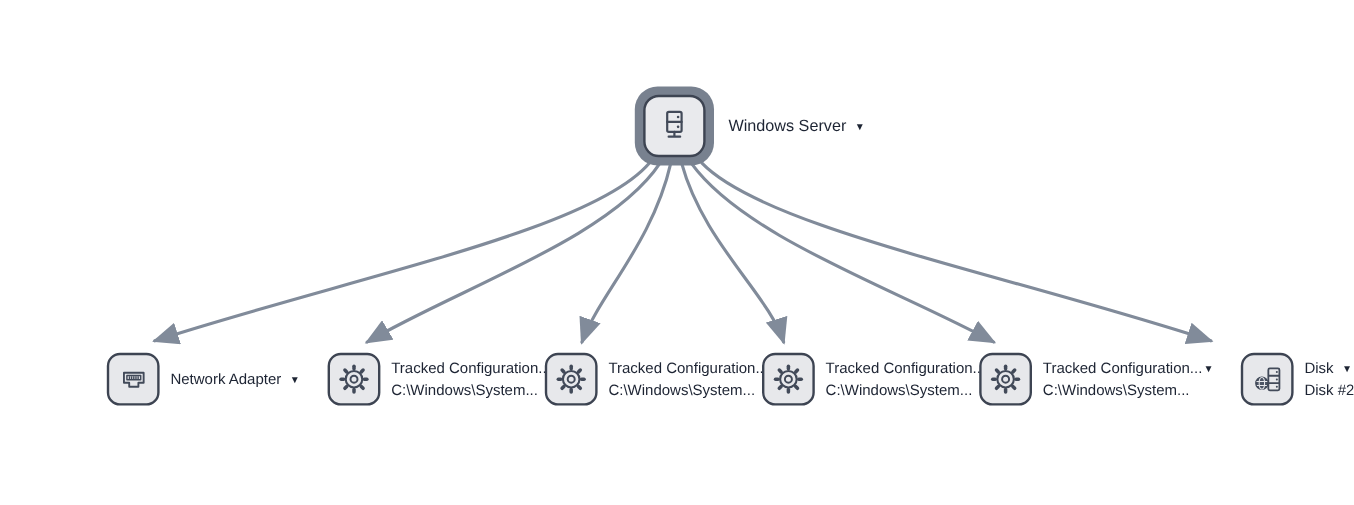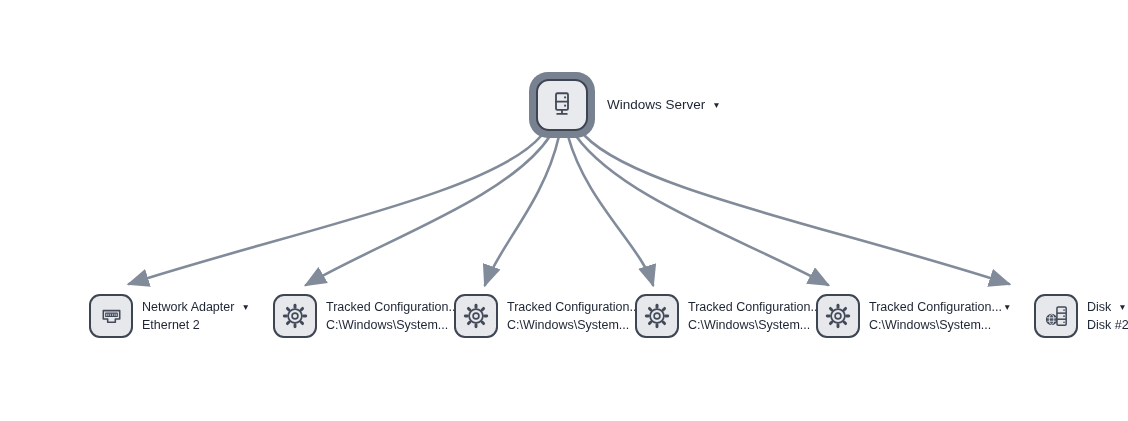--- a/index.html
+++ b/index.html
@@ -113,21 +113,20 @@
             <line x1="15.2" y1="9.3" x2="15.2" y2="11.6"></line>
           </g>
         </g>
       </svg>
     </div>
     <div class="labels">
       <div class="line1">
         <span>Network Adapter</span>
         <span class="caret">▼</span>
       </div>
-      <div class="line2">Ethernet 2</div>
     </div>
   </div>
 
   <div class="node child" style="left:228px;top:294px;">
     <div class="box">
       <svg width="28" height="28" viewBox="0 0 24 24">
         <g fill="none" stroke="#424a59">
           <circle cx="12" cy="12" r="5.9" stroke-width="1.5"></circle>
           <circle cx="12" cy="12" r="2.5" stroke-width="1.4"></circle>
           <g stroke-width="2.5" stroke-linecap="round">

